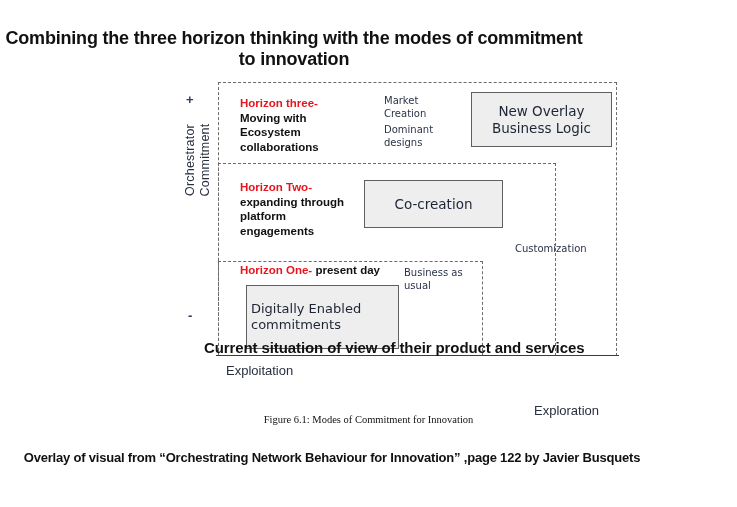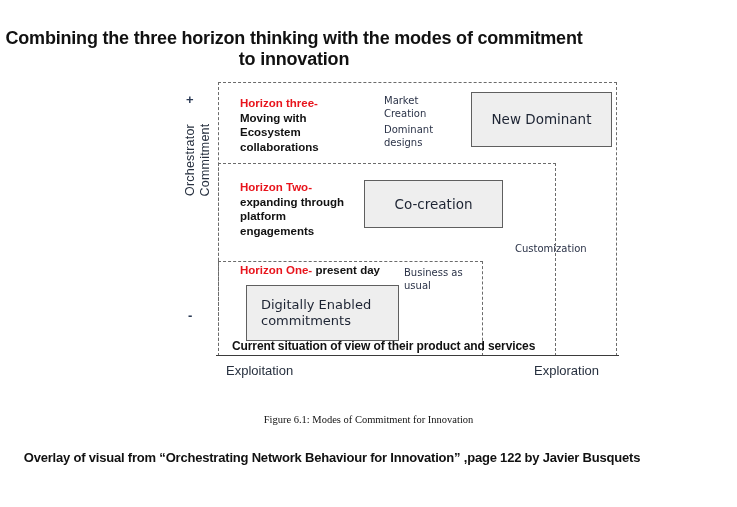--- a/index.html
+++ b/index.html
@@ -158,48 +158,48 @@
     width: 139px;
     height: 48px;
     justify-content: center;
     text-align: center;
     font-size: 13.5px;
   }
   #box-digitally {
     left: 246px;
     top: 285px;
     width: 153px;
-    height: 56px;
+    height: 64px;
     justify-content: flex-start;
-    padding-left: 14px;
+    padding-left: 4px;
     font-size: 13px;
     line-height: 16px;
   }
 
   
   #current-situation {
     position: absolute;
-    left: 232px;
+    left: 204px;
     top: 339px;
-    font-size: 12px;
+    font-size: 15px;
     font-weight: bold;
     color: #111111;
     letter-spacing: -0.1px;
     text-align: right;
   }
 
   
   .x-label {
     position: absolute;
     top: 363px;
     font-size: 13px;
     color: #27303f;
   }
   #x-exploitation { left: 226px; }
-  #x-exploration  { left: 534px; }
+  #x-exploration  { left: 534px; margin-top: 40px; }
 
   
   #figure-caption {
     position: absolute;
     left: 0;
     top: 414px;
     width: 737px;
     text-align: center;
     font-size: 10.5px;
     font-weight: normal;
@@ -268,21 +268,22 @@
     <span>designs</span>
   </div>
   <div class="note" id="note-custom">Customization</div>
   <div class="note" id="note-business">
     <span>Business as</span><br>
     <span>usual</span>
   </div>
 
   <div class="gray-box" id="box-new-dominant">
     <div>
-      <span>New Dominant</span><br>
+      <span>New Overlay</span><br>
+      <span>Business Logic</span>
     </div>
   </div>
   <div class="gray-box" id="box-cocreation">
     <div>Co-creation</div>
   </div>
   <div class="gray-box" id="box-digitally">
     <div>
       <span>Digitally Enabled</span><br>
       <span>commitments</span>
     </div>

